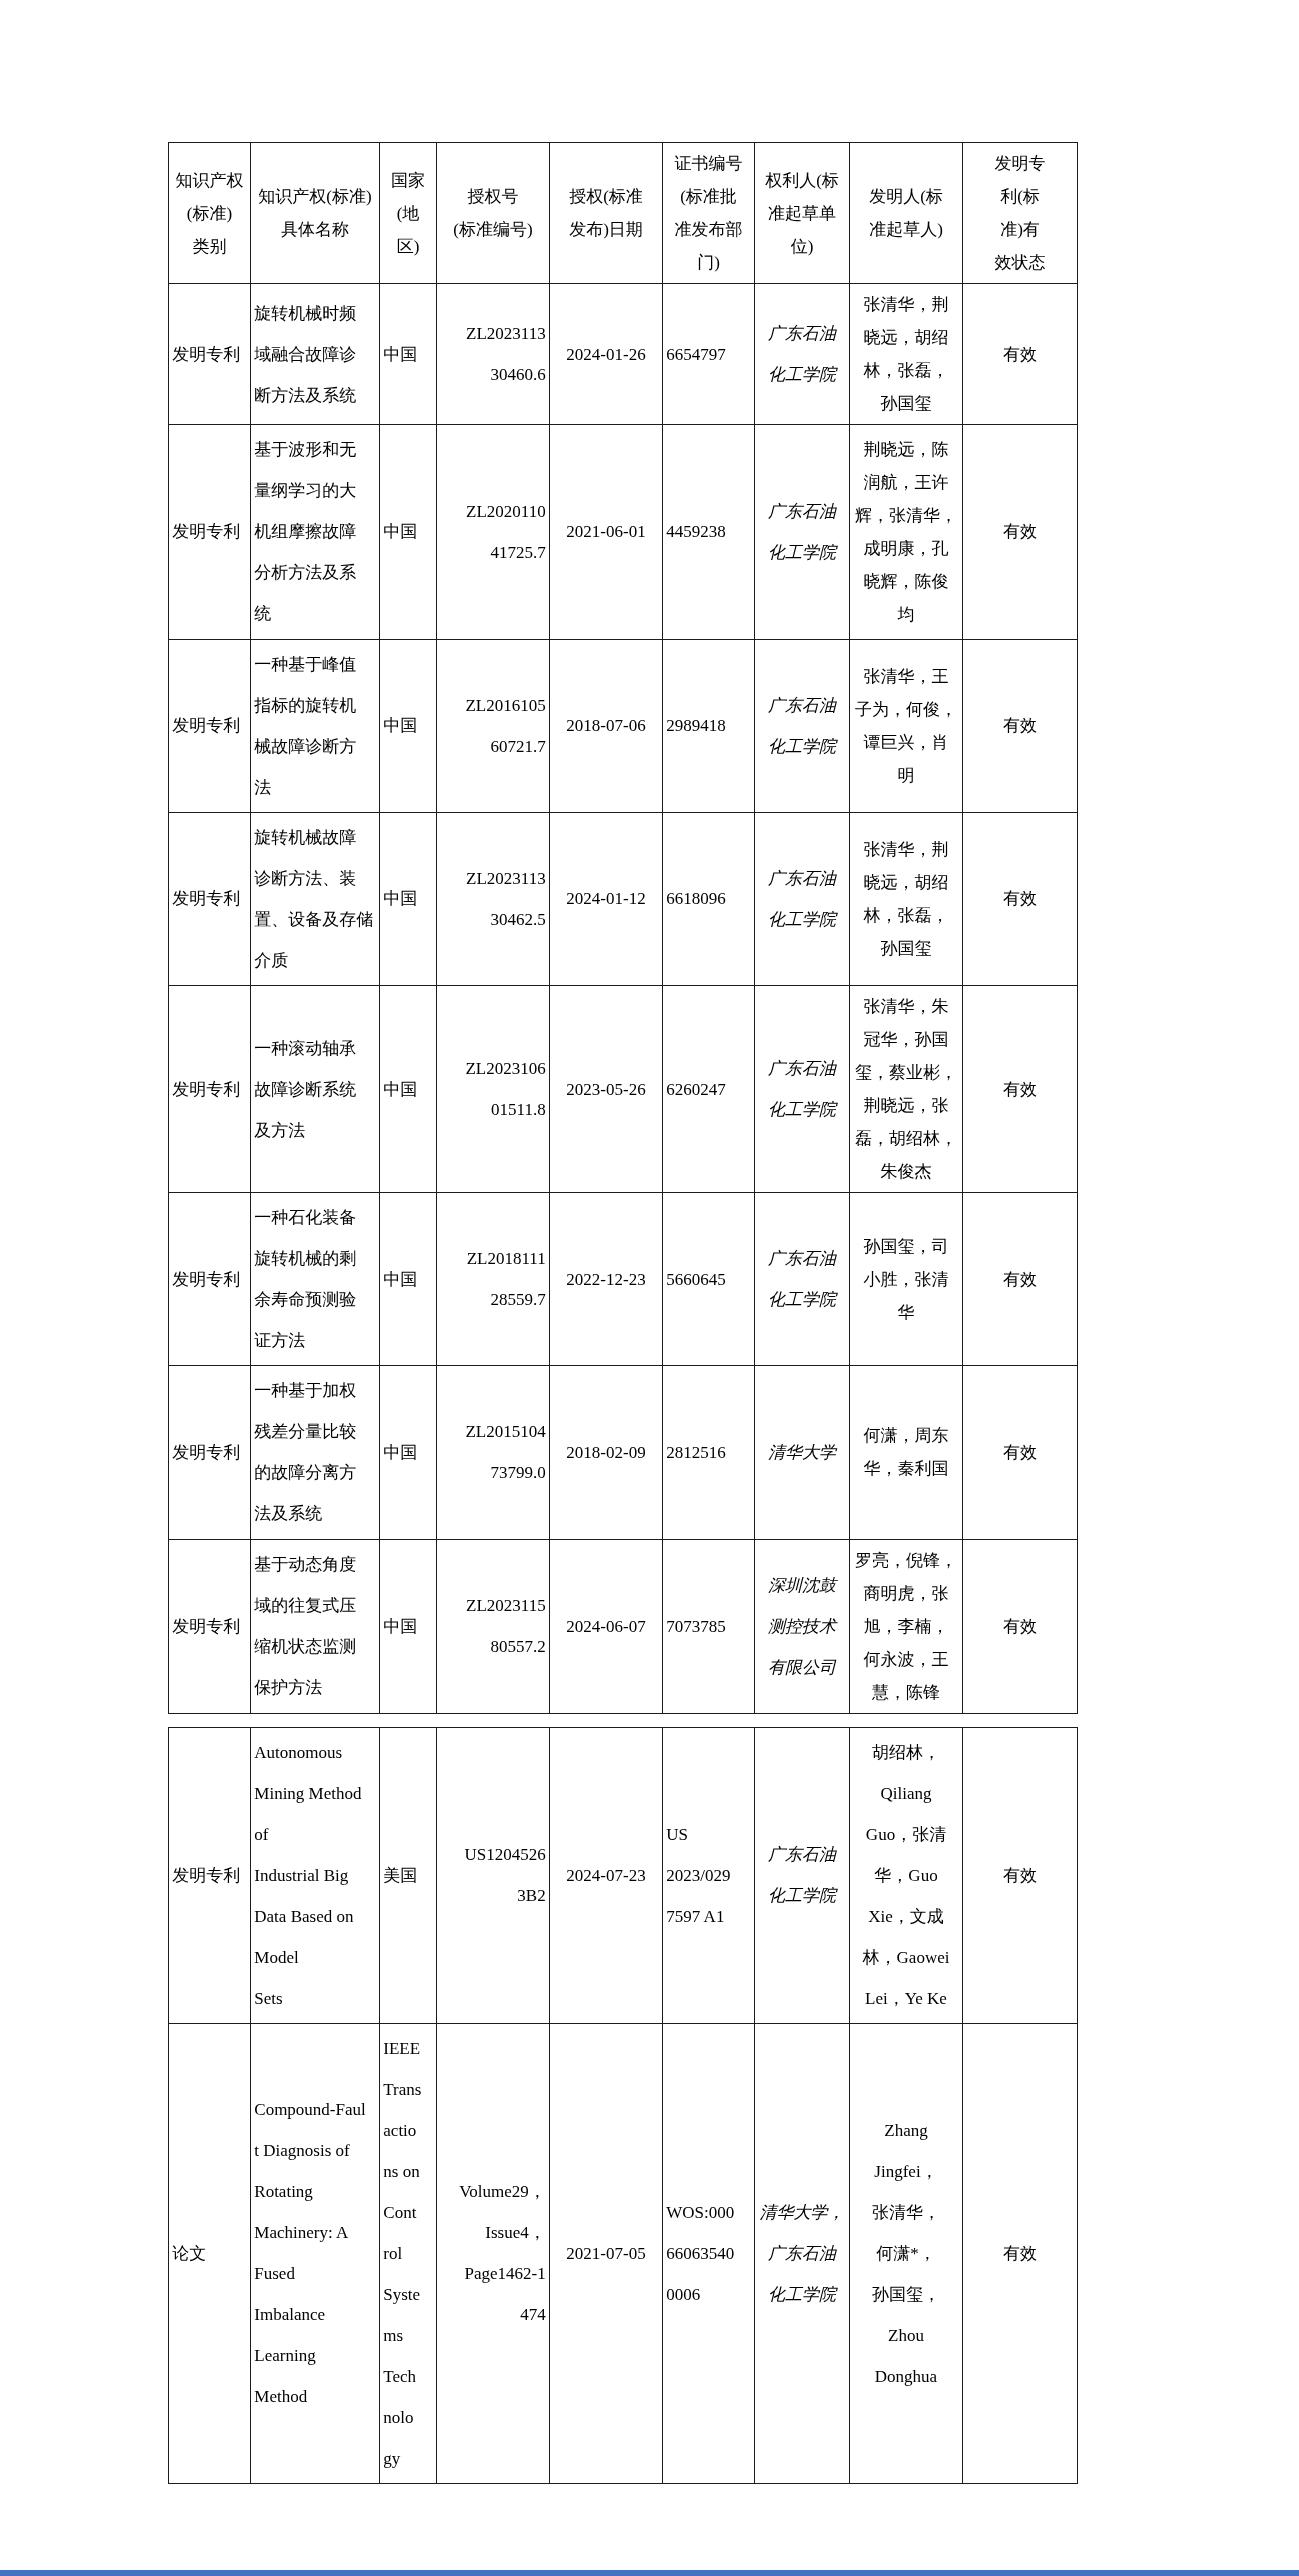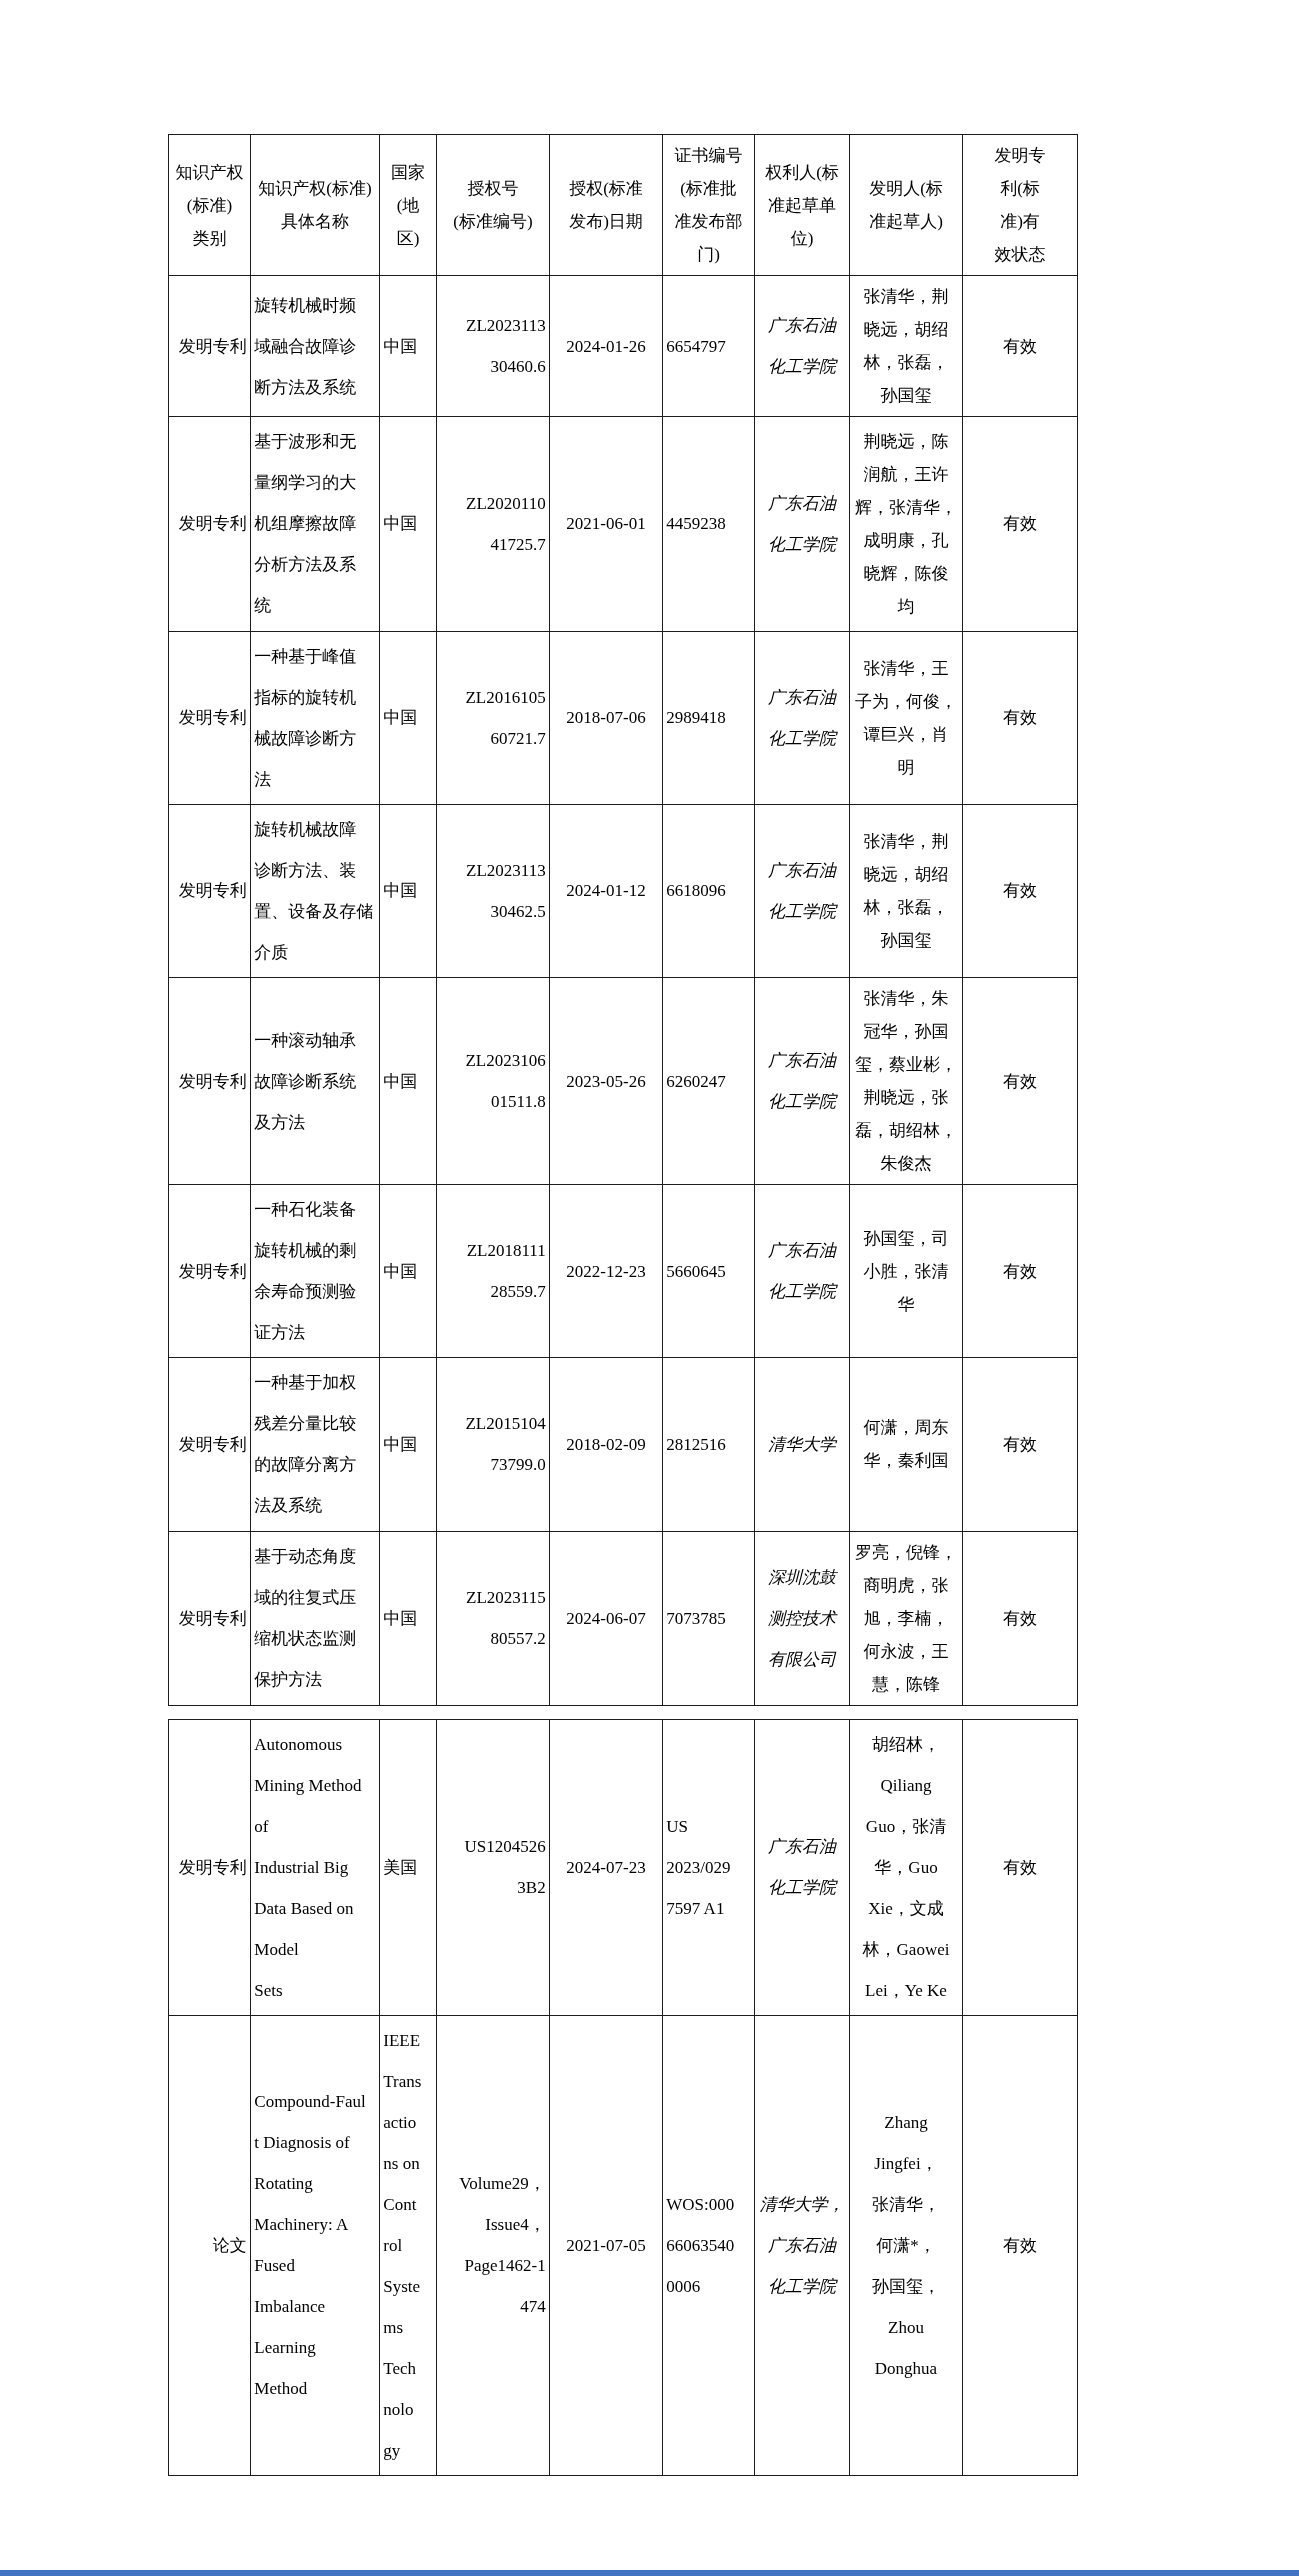--- a/index.html
+++ b/index.html
@@ -9,21 +9,21 @@
     color: #000000;
   }
   body {
     width: 1299px;
     height: 2576px;
     position: relative;
     overflow: hidden;
   }
   .doc-area {
     position: absolute;
-    top: 134px;
+    top: 142px;
     left: 168px;
   }
   table {
     border-collapse: collapse;
     table-layout: fixed;
     width: 909px;
     background: #ffffff;
   }
   .t2 { margin-top: 13px; }
   td, th {
@@ -32,21 +32,21 @@
     font-weight: normal;
     line-height: 41px;
     vertical-align: middle;
     padding: 4.1px 3.3px;
     white-space: pre-line;
     overflow: hidden;
     color: #000000;
   }
   th { text-align: center; line-height: 33px; }
   
-  td:nth-child(1) { text-align: right; }
+  td:nth-child(1) { text-align: left; }
   td:nth-child(2) { text-align: left; }
   td:nth-child(3) { }
   td:nth-child(4) { text-align: right; }
   td:nth-child(5) { text-align: center; }
   td:nth-child(6) { text-align: left; }
   td:nth-child(7) { text-align: center; font-style: italic; }
   td:nth-child(8) { text-align: center; }
   td:nth-child(9) { text-align: center; }
   
   .t1 td:nth-child(8) { line-height: 33px; }

